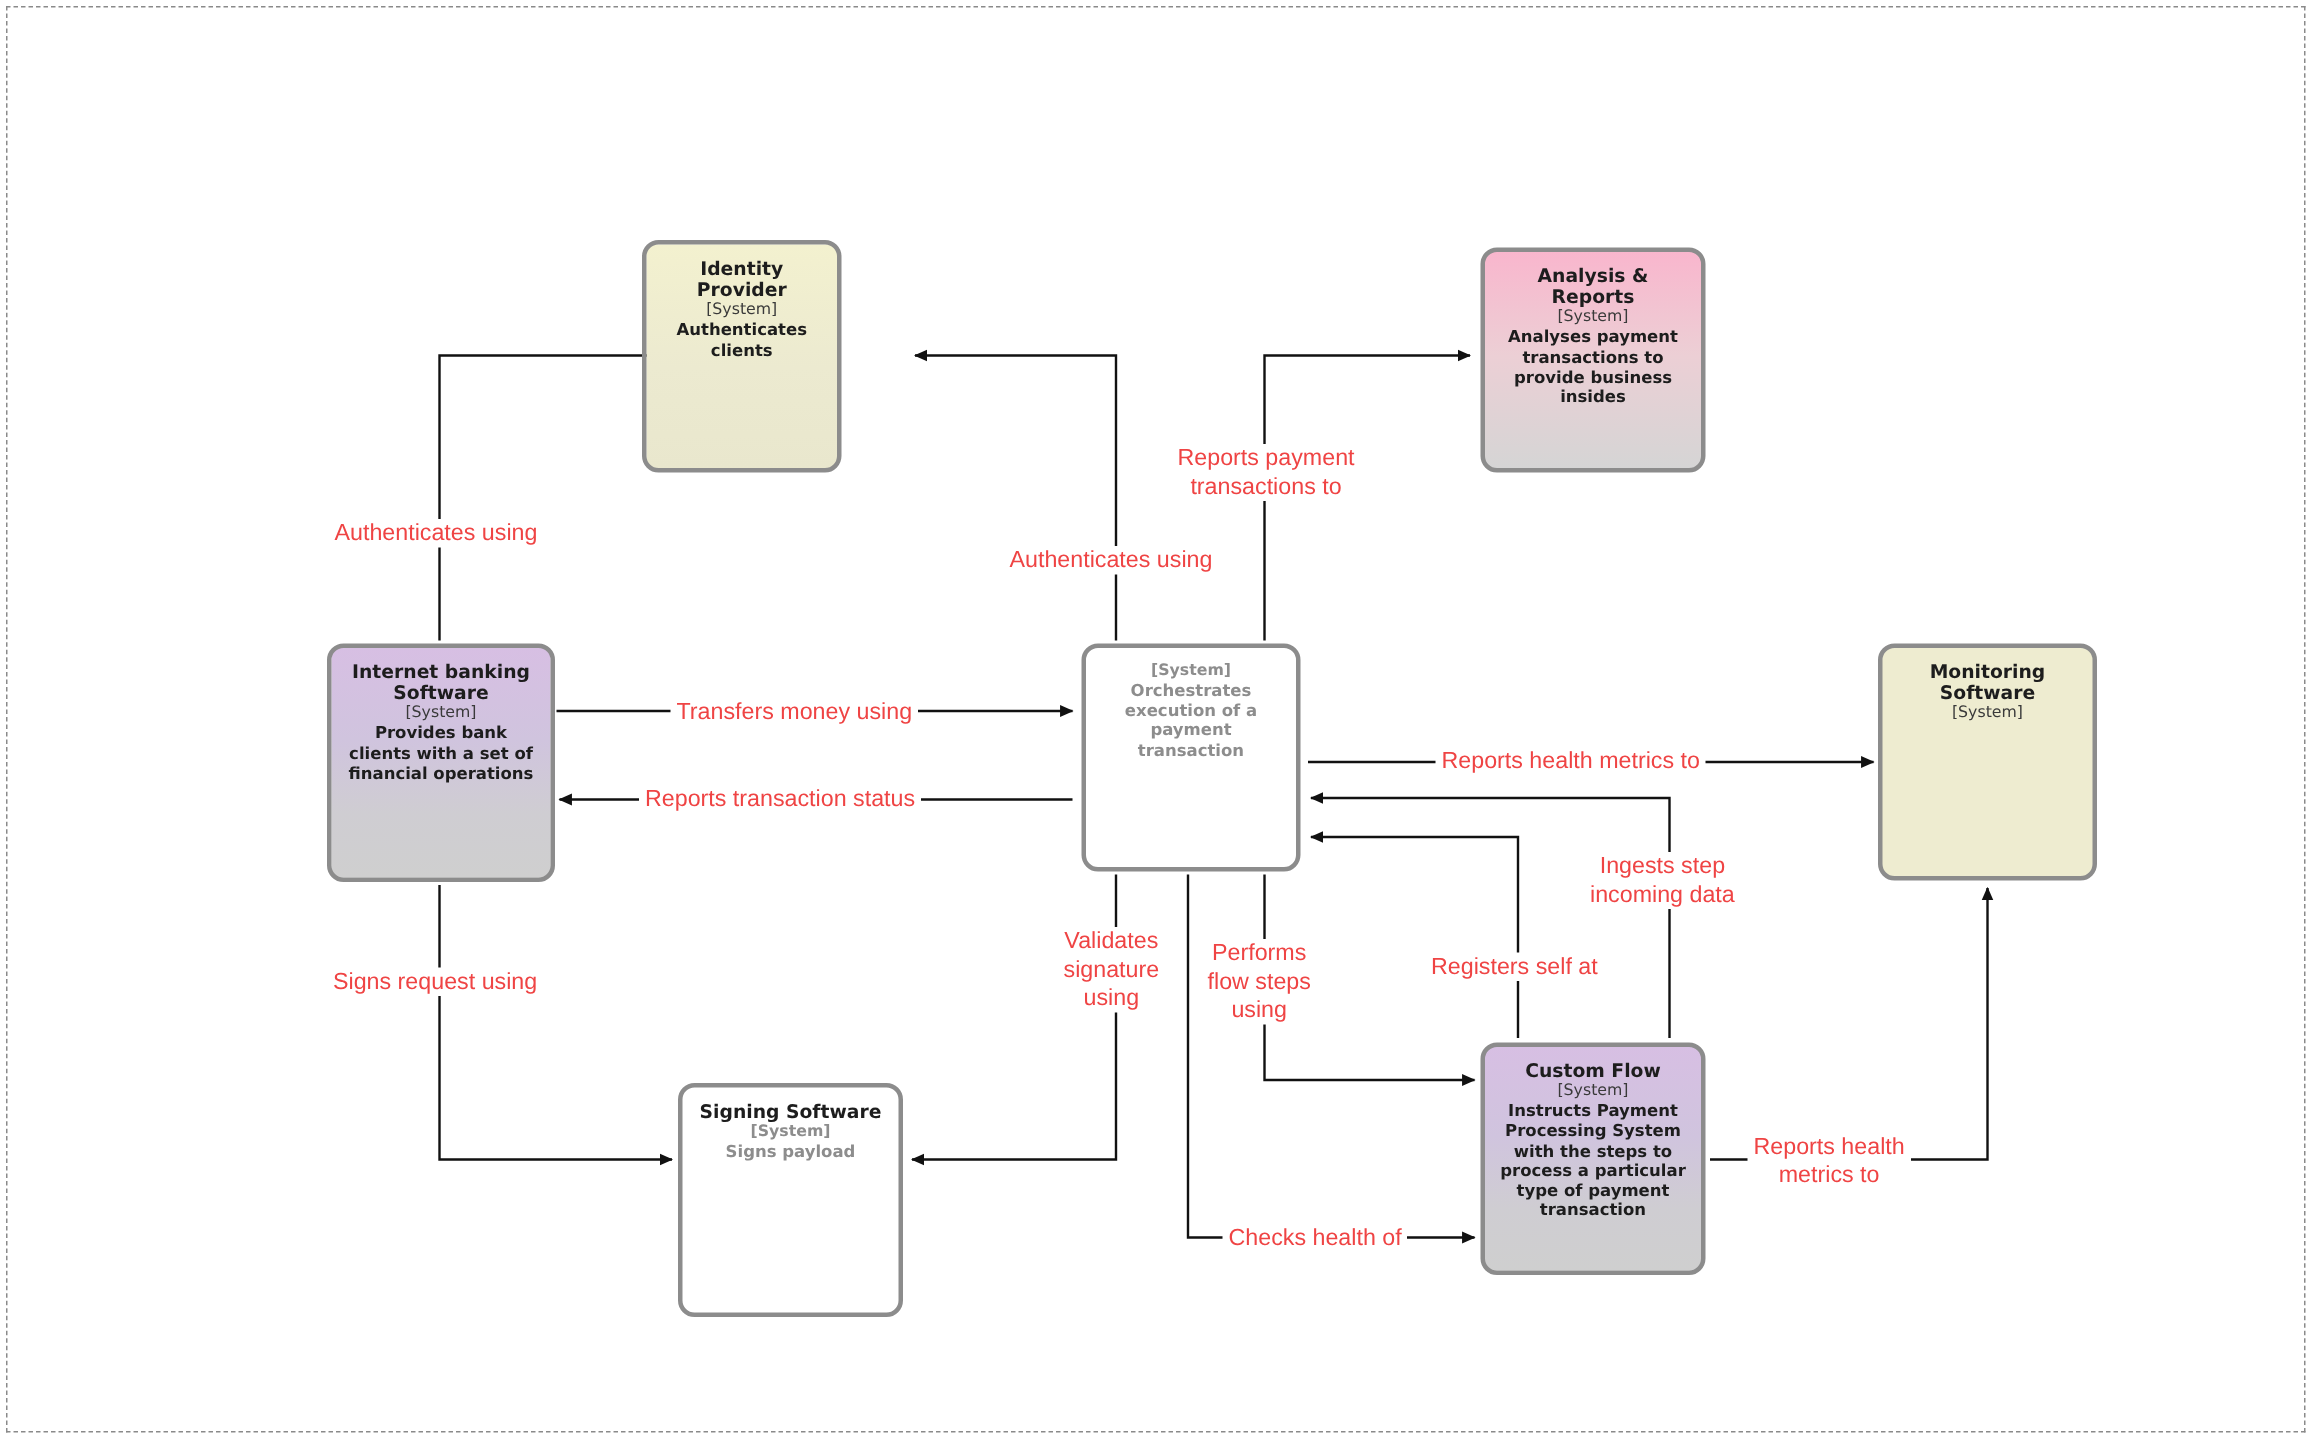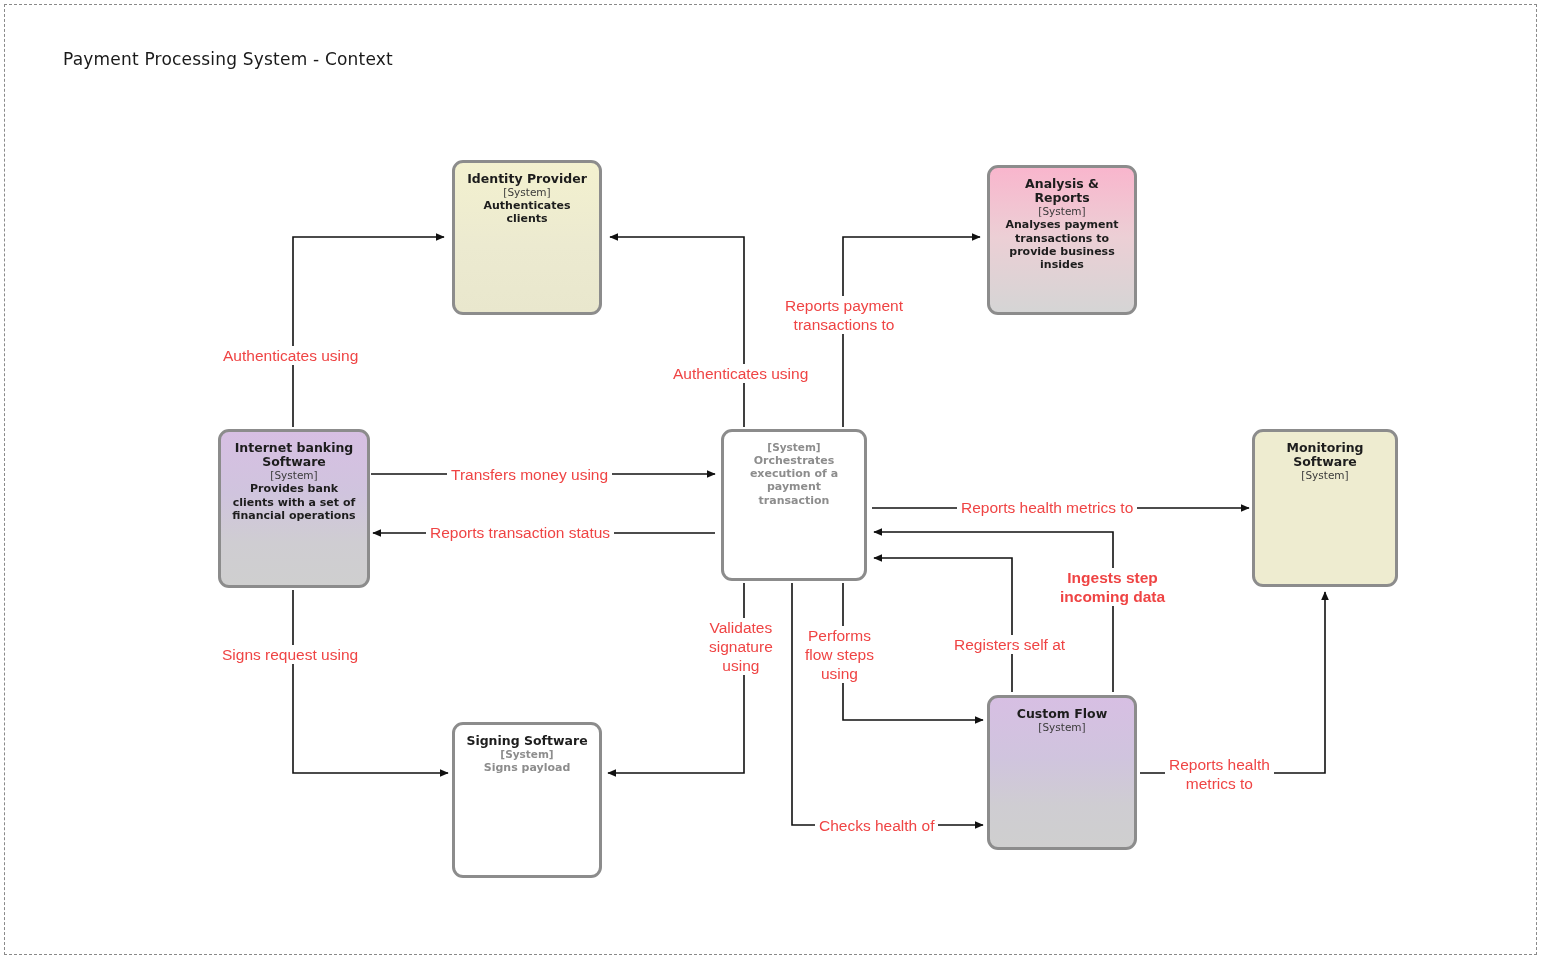--- a/index.html
+++ b/index.html
@@ -102,21 +102,20 @@
     padding: 0 4px;
   }
 </style>
 </head>
 <body>
 
 <div id="canvas">
 
   <div id="page-border"></div>
 
-  <div id="diagram-title">Payment Processing System - Context</div>
 
   <svg id="links" viewBox="0 0 1543 961" width="1543" height="961" xmlns="http://www.w3.org/2000/svg">
     <defs>
       <marker id="ah" viewBox="0 0 10 10" refX="9.2" refY="5" markerWidth="9" markerHeight="9" orient="auto-start-reverse" markerUnits="userSpaceOnUse">
         <path d="M 0 0.6 L 10 5 L 0 9.4 z" fill="#111111"></path>
       </marker>
     </defs>
 
     <g stroke="#111111" stroke-width="1.6" fill="none" stroke-linecap="butt" stroke-linejoin="miter">
 
@@ -166,29 +165,29 @@
 using</div>
 
   <div class="lbl" style="left:801px; top:626px;">Performs
 flow steps
 using</div>
 
   <div class="lbl" style="left:815px; top:816px;">Checks health of</div>
 
   <div class="lbl" style="left:950px; top:635px;">Registers self at</div>
 
-  <div class="lbl" style="left:1056px; top:568px;font-weight:bold;">Ingests step
+  <div class="lbl" style="left:1056px; top:568px;">Ingests step
 incoming data</div>
 
   <div class="lbl" style="left:957px; top:498px;">Reports health metrics to</div>
 
   <div class="lbl" style="left:1165px; top:755px;">Reports health
 metrics to</div>
 
-  <div class="node fill-yellow" style="left:452px; top:160px; width:150px; height:155px;">
+  <div class="node fill-yellow" style="left:428px; top:160px; width:133px; height:155px;">
     <div class="n-name">Identity Provider</div>
     <div class="n-type">[System]</div>
     <div class="n-desc">Authenticates clients</div>
   </div>
 
   <div class="node fill-pink" style="left:987px; top:165px; width:150px; height:150px;">
     <div class="n-name">Analysis &amp; Reports</div>
     <div class="n-type">[System]</div>
     <div class="n-desc">Analyses payment transactions to provide business insides</div>
   </div>
@@ -211,15 +210,16 @@
 
   <div class="node fill-white plain" style="left:452px; top:722px; width:150px; height:156px;">
     <div class="n-name">Signing Software</div>
     <div class="n-type">[System]</div>
     <div class="n-desc">Signs payload</div>
   </div>
 
   <div class="node fill-purple" style="left:987px; top:695px; width:150px; height:155px;">
     <div class="n-name">Custom Flow</div>
     <div class="n-type">[System]</div>
+    <div class="n-desc">Instructs Payment Processing System with the steps to process a particular type of payment transaction</div>
   </div>
 
 </div>
 
 </body></html>

